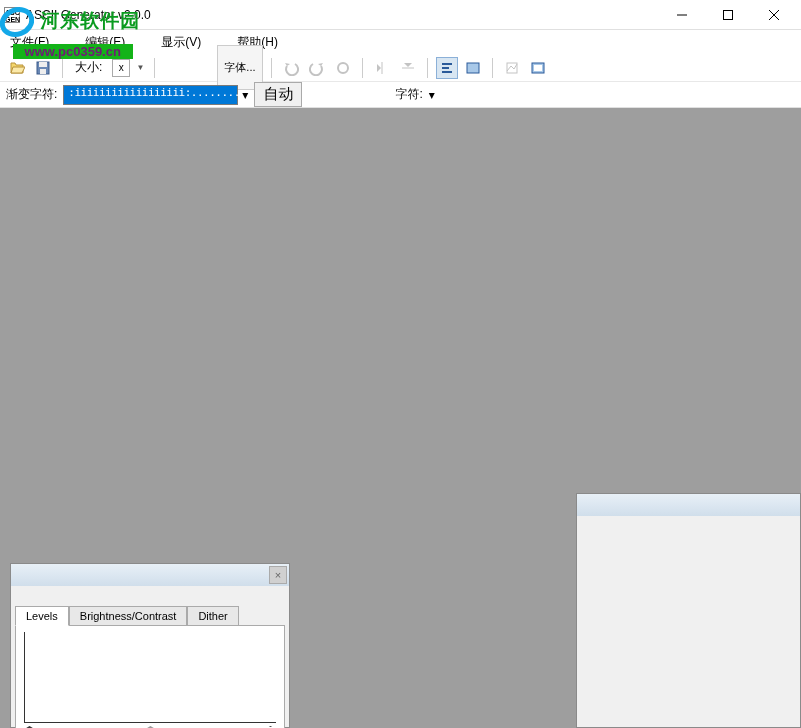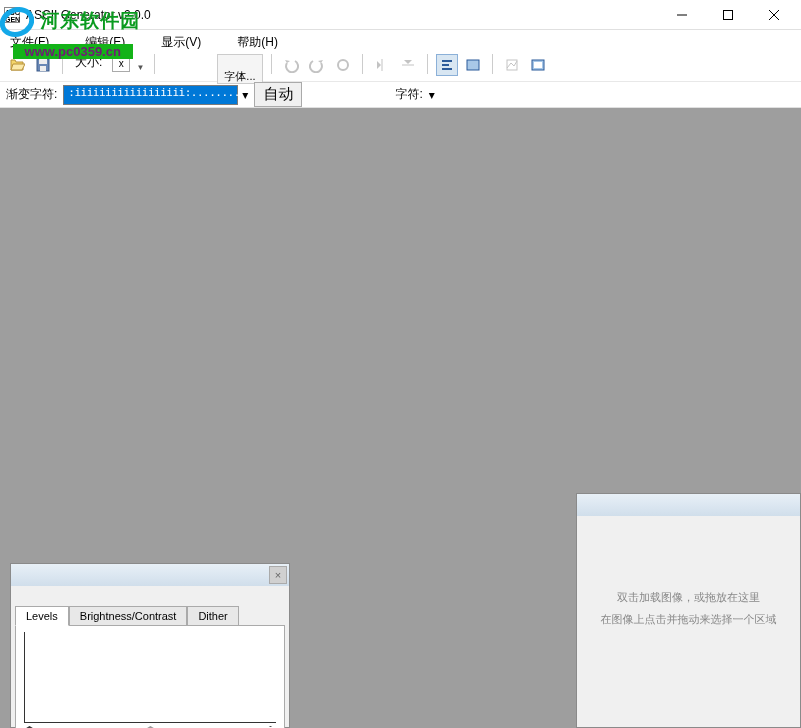--- a/index.html
+++ b/index.html
@@ -7,21 +7,21 @@
 
 .titlebar { height: 30px; background: #fff; display: flex; align-items: center; padding: 0 4px; border-bottom: 1px solid #e0e0e0; }
 .titlebar .app-icon { width: 16px; height: 16px; background: #fff; border: 1px solid #888; font-size: 7px; line-height: 7px; text-align: center; padding-top: 1px; font-weight: bold; margin-right: 6px; }
 .titlebar .title { font-size: 12px; flex: 1; }
 .titlebar .win-controls { display: flex; }
 .titlebar .win-btn { width: 46px; height: 30px; display: flex; align-items: center; justify-content: center; font-size: 13px; cursor: pointer; }
 
 .menubar { height: 24px; background: #fff; display: flex; padding: 0 6px; font-size: 12px; align-items: center; gap: 28px; }
 .menubar .menu-item { cursor: pointer; padding: 2px 4px; }
 
-.toolbar { height: 28px; background: #fff; display: flex; padding: 0 6px; gap: 4px; border-bottom: 1px solid #e8e8e8; }
+.toolbar { height: 28px; background: #fff; display: flex; align-items: center; padding: 0 6px; gap: 4px; border-bottom: 1px solid #e8e8e8; }
 .toolbar .icon-btn { width: 22px; height: 22px; display: flex; align-items: center; justify-content: center; cursor: pointer; border: 1px solid transparent; }
 .toolbar .sep { width: 1px; height: 20px; background: #ccc; margin: 0 4px; }
 .toolbar .label { font-size: 12px; margin: 0 4px; }
 .toolbar .size-display { width: 18px; height: 18px; border: 1px solid #aaa; background: #fff; font-size: 10px; display: flex; align-items: center; justify-content: center; margin-left: 2px; }
 .toolbar .dropdown-arrow { width: 12px; display: flex; align-items: center; justify-content: center; font-size: 8px; color: #555; cursor: pointer; }
 .toolbar .font-btn { padding: 14px 6px; border: 1px solid #ccc; font-size: 11px; cursor: pointer; background: #f5f5f5; }
 
 .secbar { height: 26px; background: #fff; display: flex; align-items: center; padding: 0 6px; font-size: 12px; gap: 4px; border-bottom: 1px solid #e0e0e0; }
 .secbar .label { margin-right: 2px; }
 .secbar .gradient-input { width: 175px; height: 20px; background: #0078d7; color: #fff; padding: 0 4px; font-family: monospace; font-size: 11px; border: 1px solid #7a7a7a; letter-spacing: -0.5px; }
@@ -196,24 +196,20 @@
       <div class="slider-track">
         <div class="slider-handle black" style="left:0"></div>
         <div class="slider-handle gray" style="left:48%"></div>
         <div class="slider-handle white" style="right:0"></div>
       </div>
     </div>
   </div>
 
   <div class="image-panel">
     <div class="panel-header"></div>
-    <div class="content">
-      <div>双击加载图像，或拖放在这里</div>
-      <div>在图像上点击并拖动来选择一个区域</div>
-    </div>
   </div>
 
 </div>
 
 <div class="watermark">
   <span class="logo-shape">
     <svg width="34" height="34">
         <ellipse cx="17" cy="17" rx="15" ry="12" fill="none" stroke="#13a8e8" stroke-width="5" transform="rotate(-20 17 17)"></ellipse>
       </svg>
   </span>

